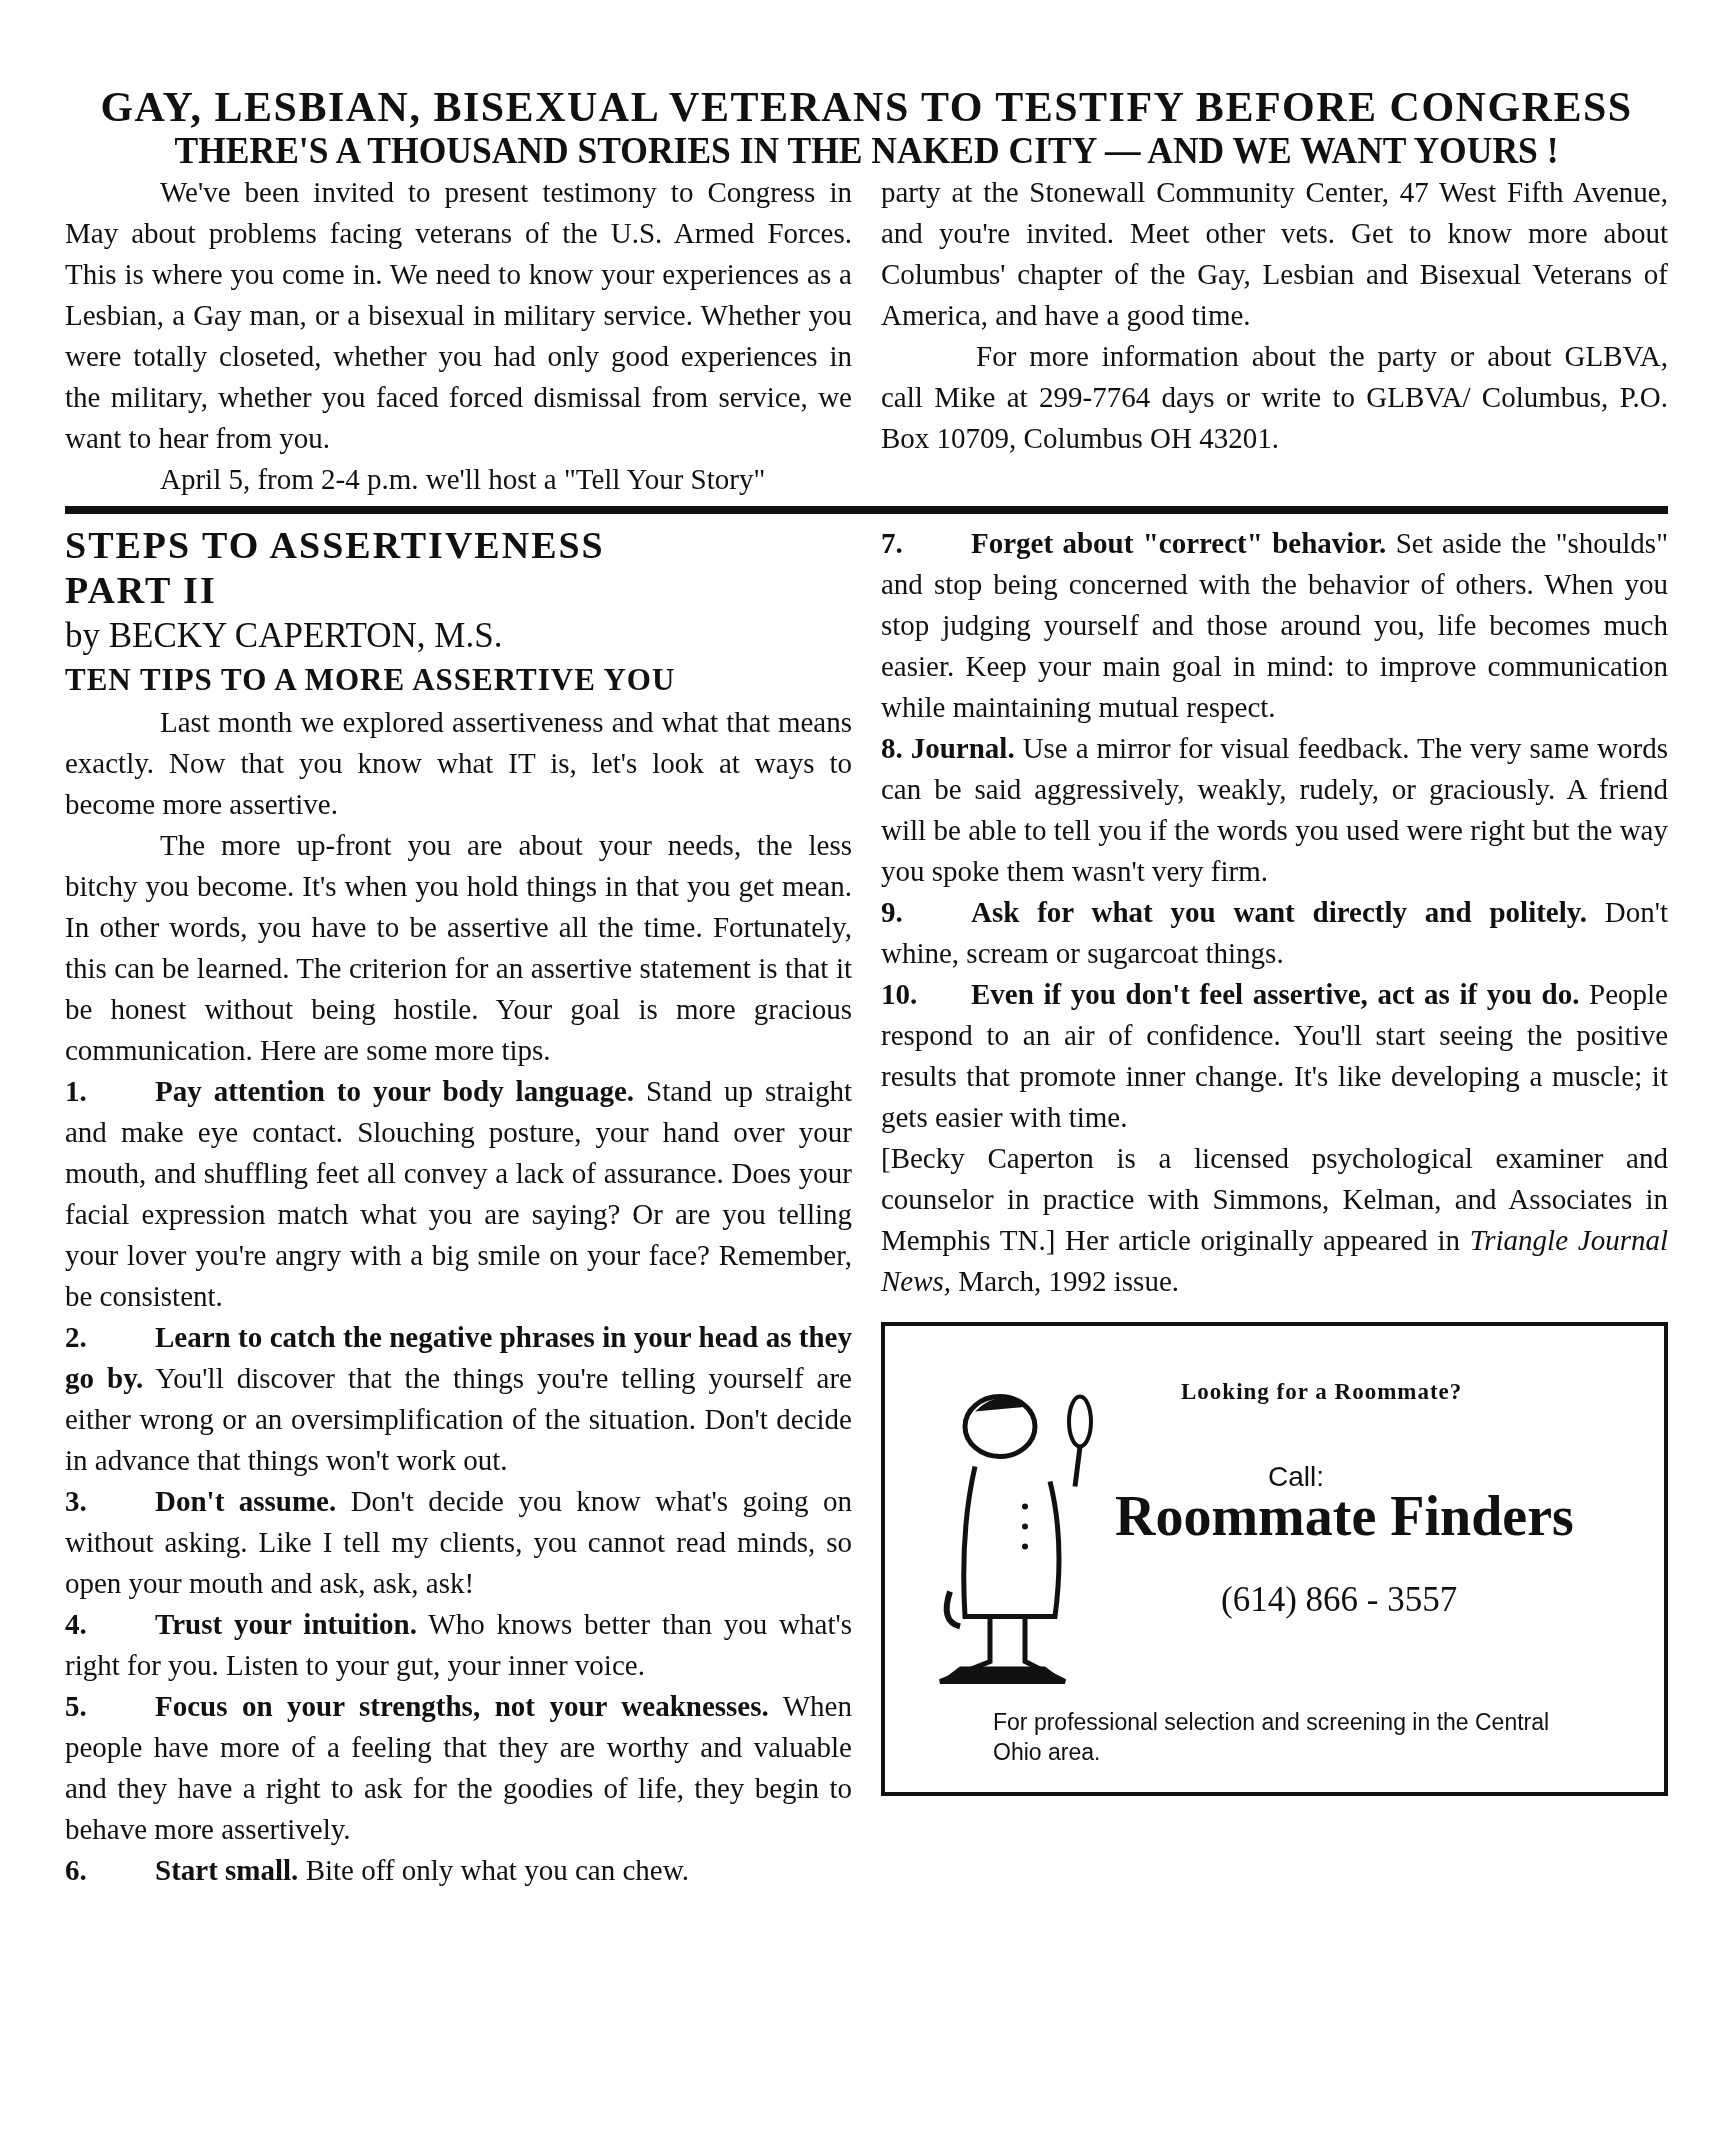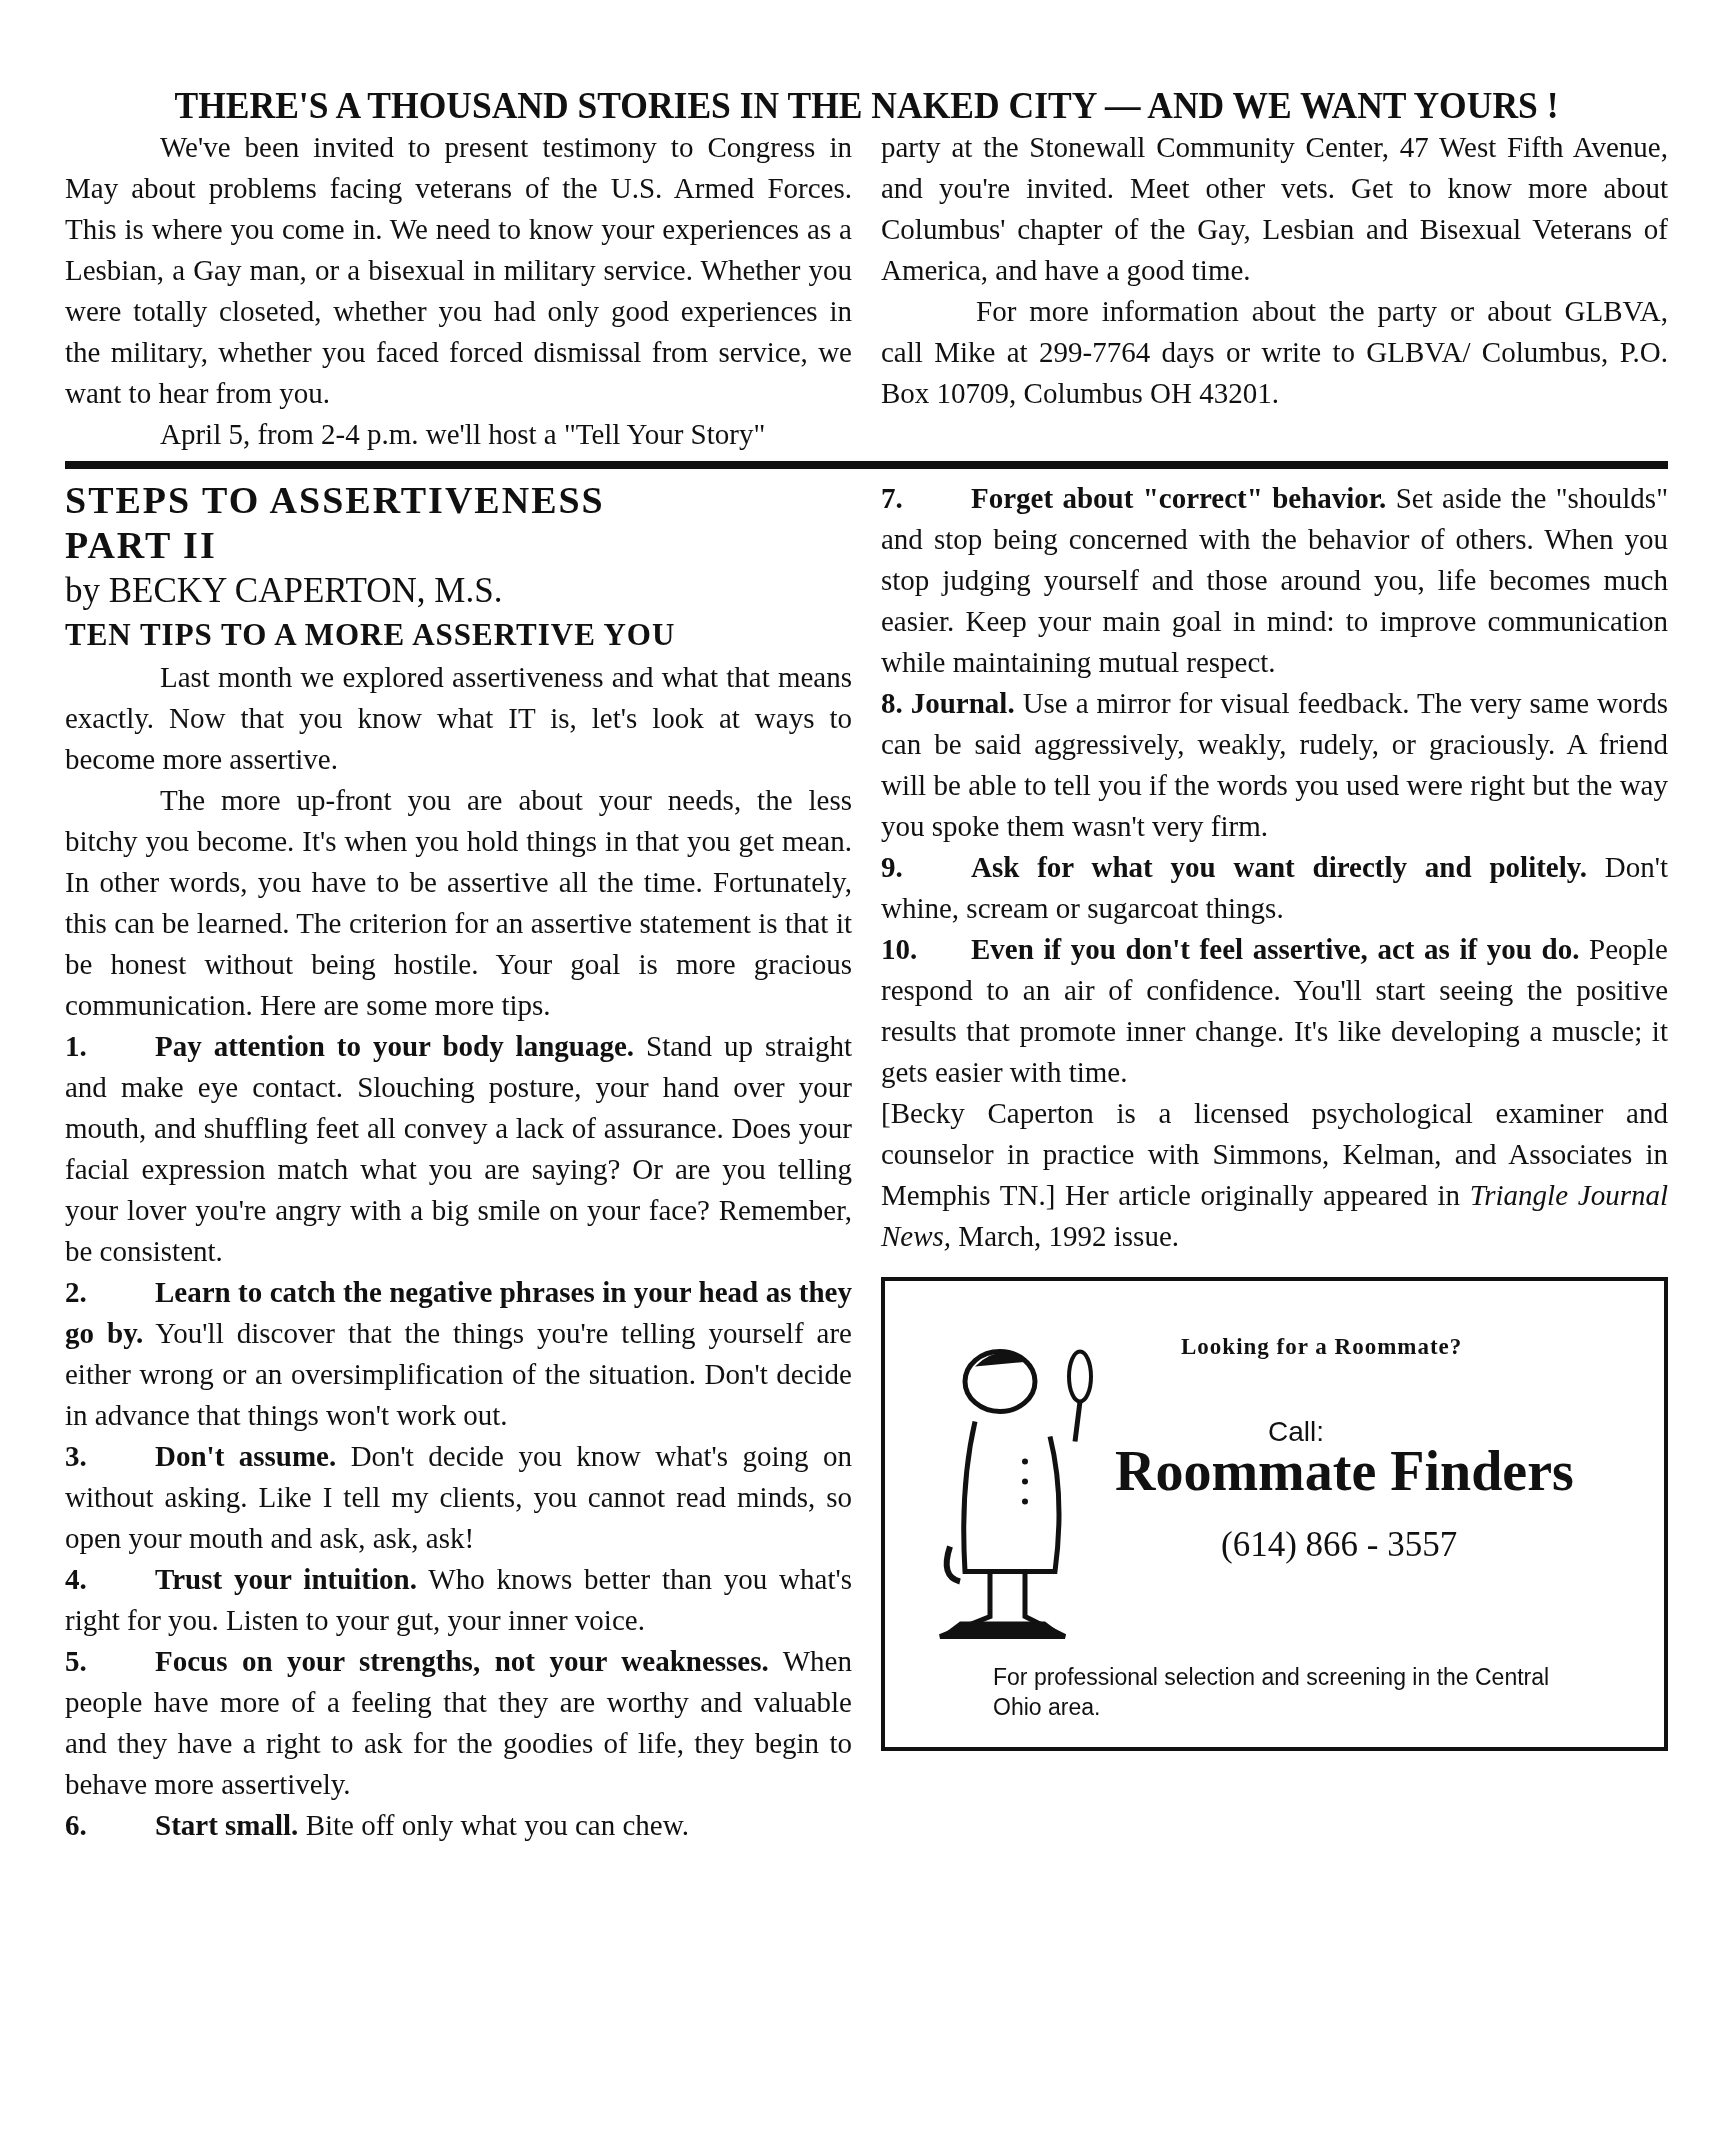--- a/index.html
+++ b/index.html
@@ -14,29 +14,30 @@
   .rule { height: 8px; background: #111; margin: 6px 0 9px 0; }
   .title1 { font-weight: bold; font-size: 38px; line-height: 45px; letter-spacing: 2px; margin: 0; }
   .byline { font-size: 35px; line-height: 45px; margin: 0; }
   .tenTips { font-weight: bold; font-size: 31px; line-height: 44px; letter-spacing: 1px; margin: 0 0 3px 0; }
   .tip-num { font-weight: bold; display: inline-block; width: 90px; }
   .tip-head { font-weight: bold; }
   .ad { margin-top: 20px; border: 4px solid #111; height: 466px; position: relative; }
   .ad .q { position: absolute; left: 296px; top: 45px; font-weight: bold; font-size: 23px; letter-spacing: 1px; }
   .ad .call { position: absolute; left: 383px; top: 130px; font-family: "Liberation Sans", sans-serif; font-size: 28px; }
   .ad .name { position: absolute; left: 230px; top: 170px; font-weight: bold; font-size: 56px; }
-  .ad .phone { position: absolute; left: 336px; top: 243px; font-size: 35px; }
+  .ad .phone { position: absolute; left: 336px; top: 253px; font-size: 35px; }
   .ad .fine { position: absolute; left: 100px; top: 381px; width: 601px; font-family: "Liberation Sans", sans-serif; font-size: 23px; line-height: 30px; text-align: left; margin-left: 8px; }
   .ad svg { position: absolute; left: 45px; top: 55px; }
 </style>
 </head>
 <body>
 
 <div class="page">
 
+  <h1 class="headline">GAY, LESBIAN, BISEXUAL VETERANS TO TESTIFY BEFORE CONGRESS</h1>
   <h2 class="subhead">THERE'S A THOUSAND STORIES IN THE NAKED CITY — AND WE WANT YOURS !</h2>
 
   <div class="cols">
     <div class="col">
       <p class="indent">We've been invited to present testimony to Congress in May about problems facing veterans of the U.S. Armed Forces. This is where you come in. We need to know your experiences as a Lesbian, a Gay man, or a bisexual in military service. Whether you were totally closeted, whether you had only good experiences in the military, whether you faced forced dismissal from service, we want to hear from you.</p>
       <p class="indent">April 5, from 2-4 p.m. we'll host a "Tell Your Story"</p>
     </div>
     <div class="col">
       <p>party at the Stonewall Community Center, 47 West Fifth Avenue, and you're invited. Meet other vets. Get to know more about Columbus' chapter of the Gay, Lesbian and Bisexual Veterans of America, and have a good time.</p>
       <p class="indent">For more information about the party or about GLBVA, call Mike at 299-7764 days or write to GLBVA/ Columbus, P.O. Box 10709, Columbus OH 43201.</p>

